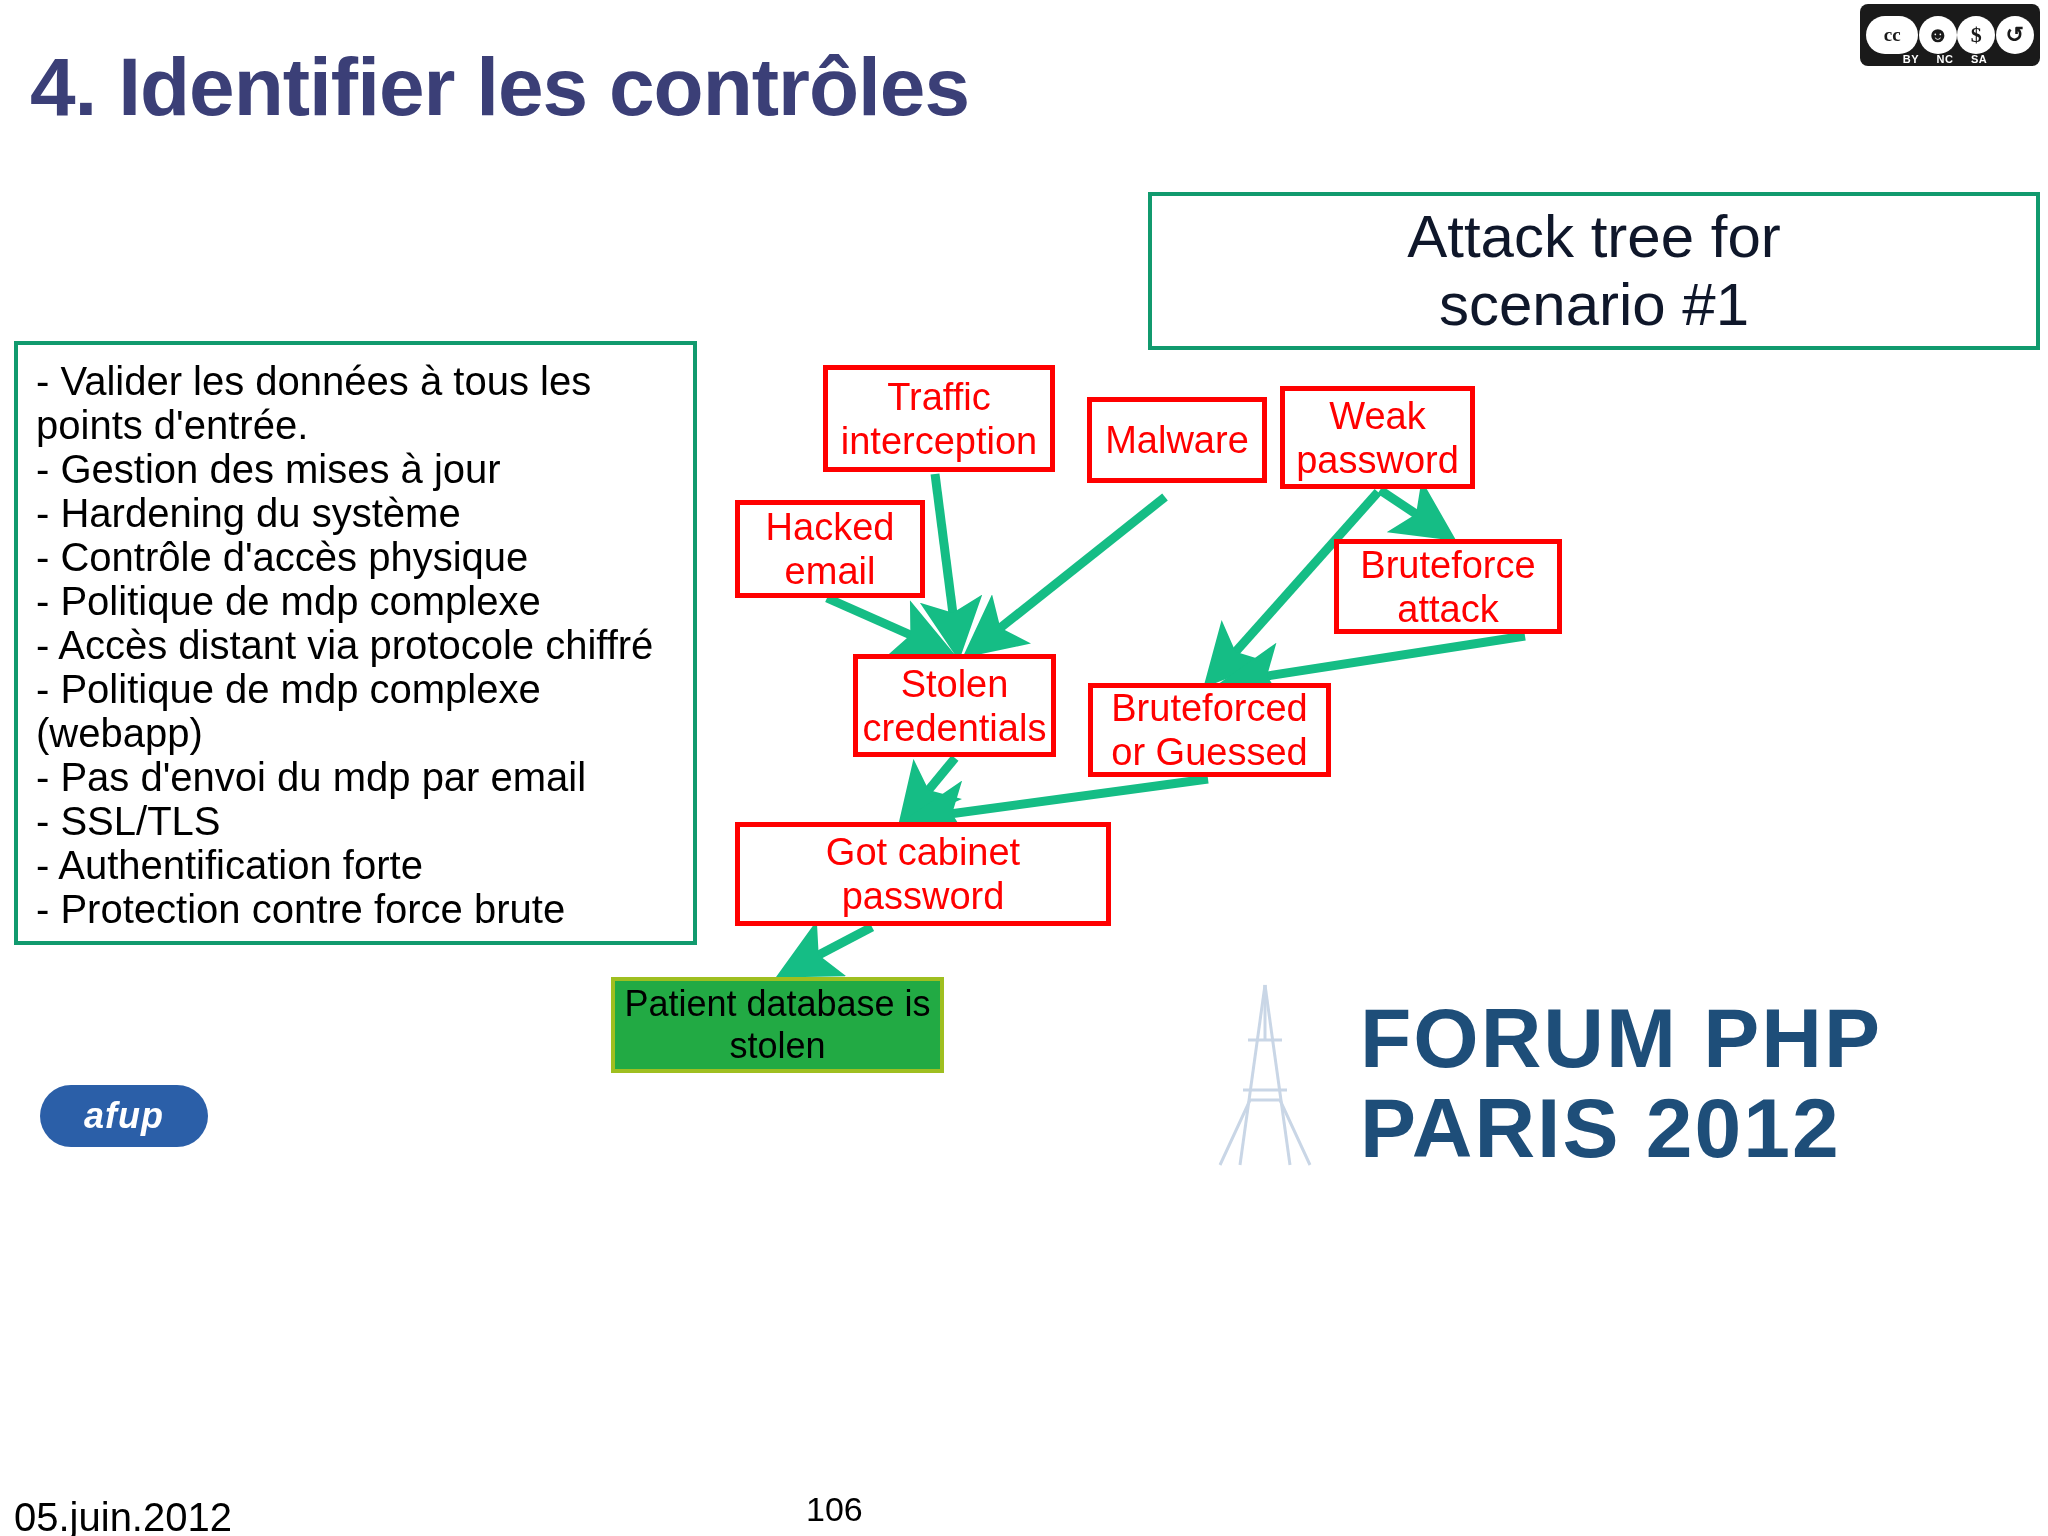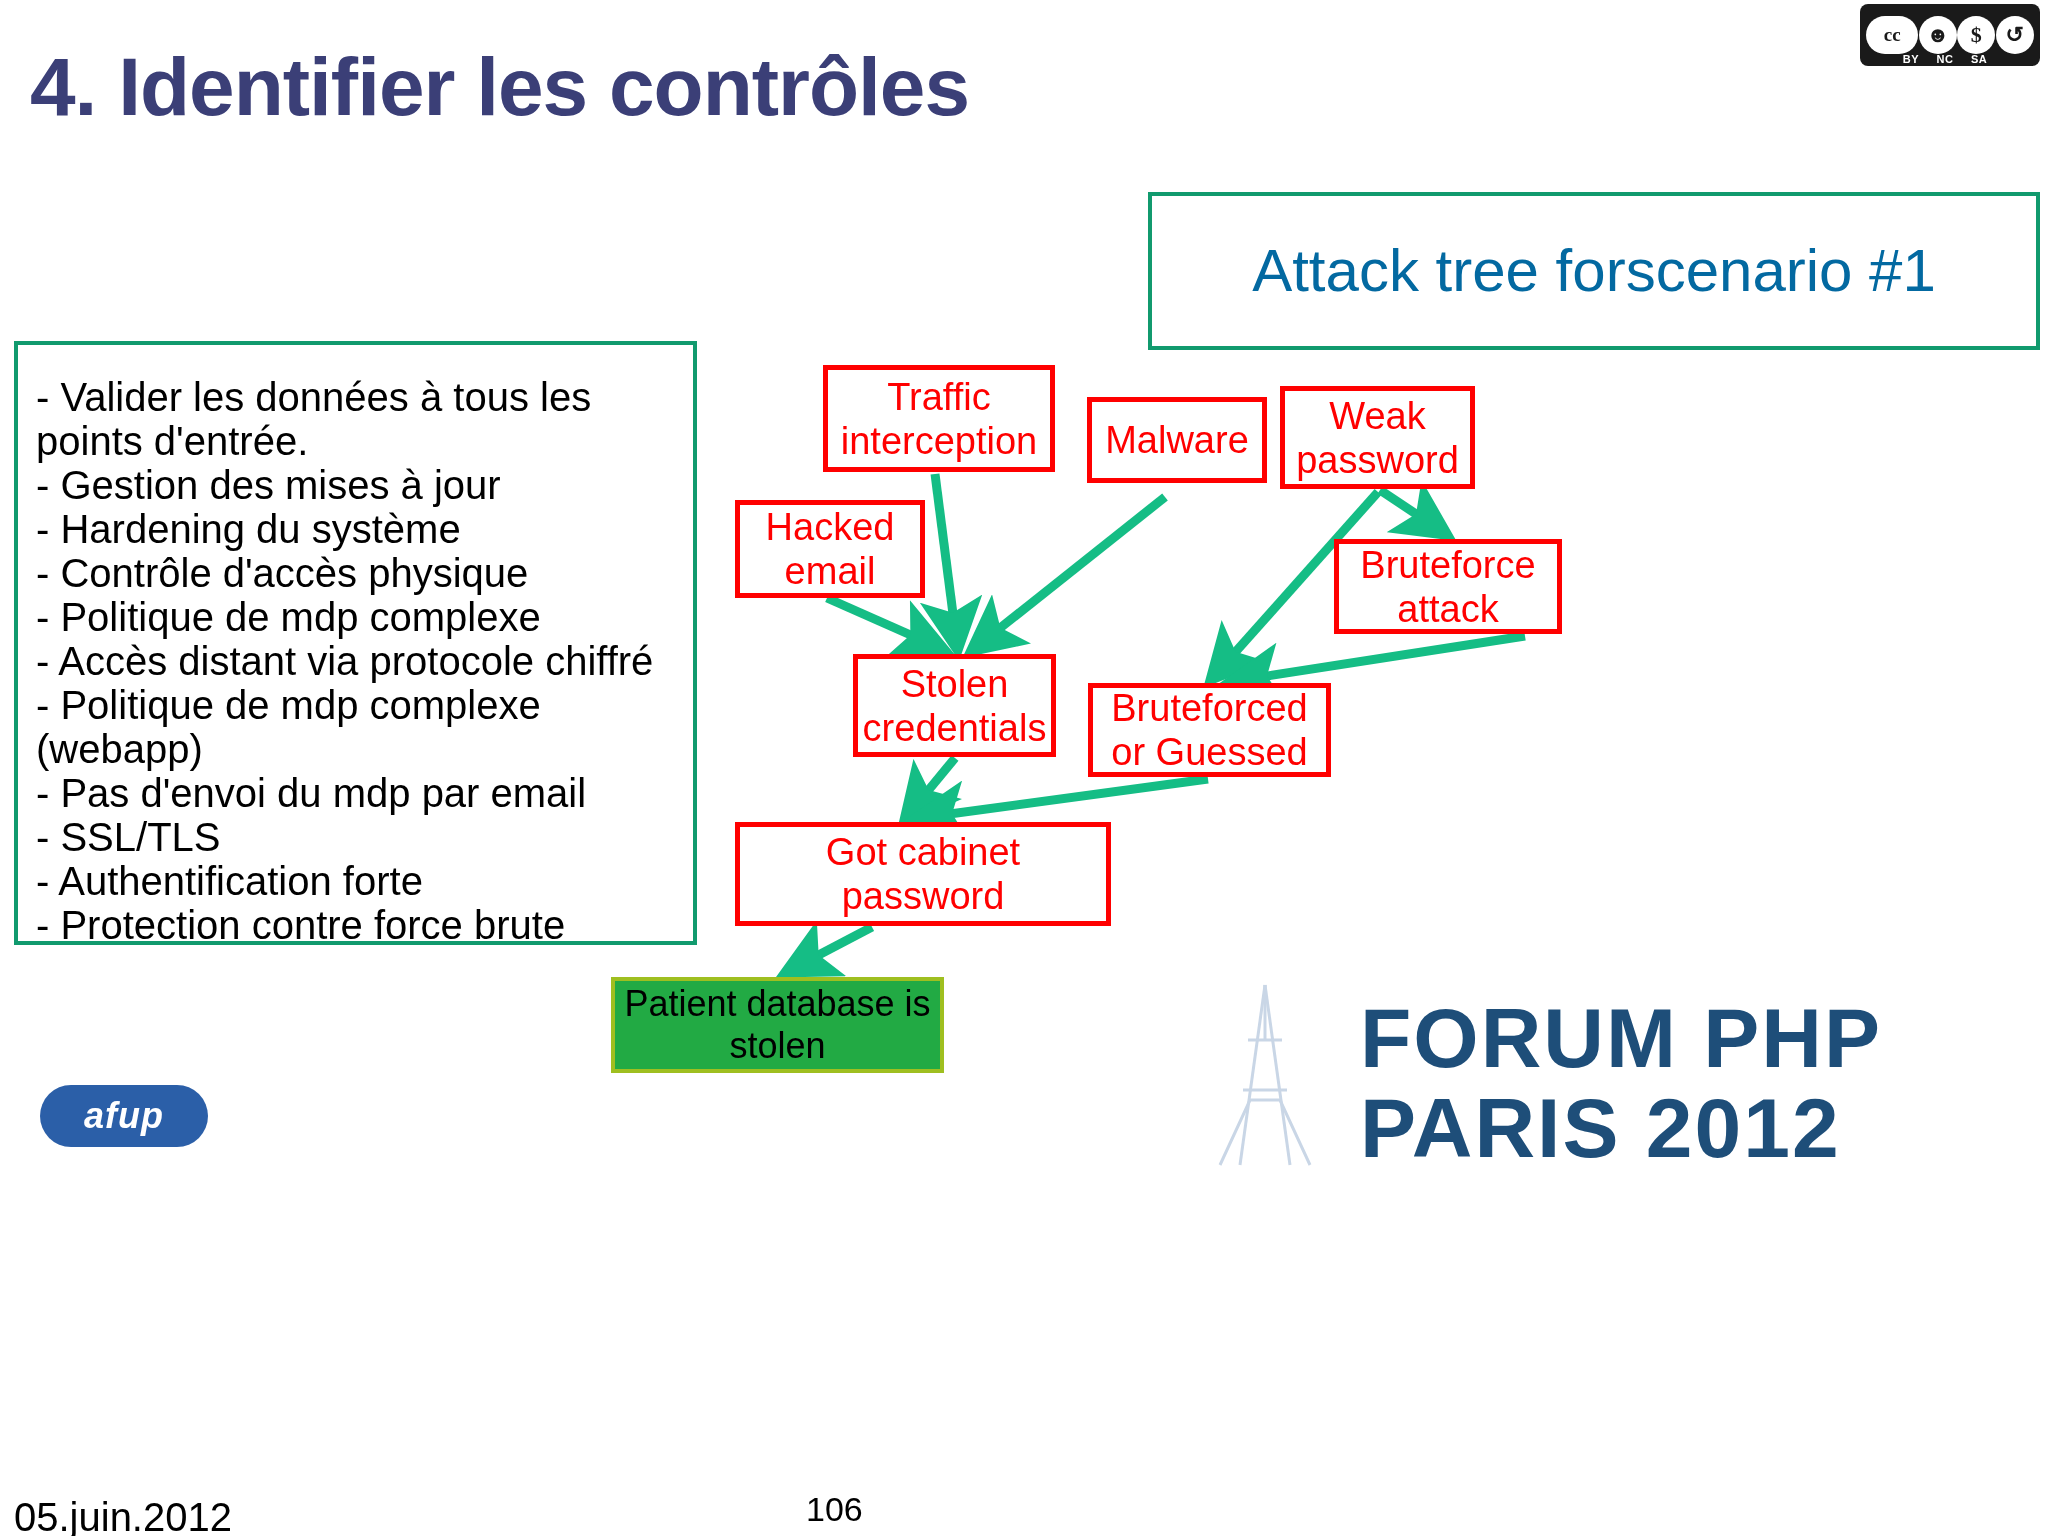--- a/index.html
+++ b/index.html
@@ -75,46 +75,46 @@
   
   #controls-box {
     position: absolute;
     left: 14px;
     top: 341px;
     width: 683px;
     height: 604px;
     border: 4px solid #119a6e;
     background: #ffffff;
     box-sizing: border-box;
-    padding: 30px 0 0 18px;
+    padding: 14px 0 0 18px;
   }
   .control-line {
     font-size: 40px;
     line-height: 44px;
     color: #000;
     white-space: nowrap;
   }
 
   
   #attack-tree-caption {
     position: absolute;
     left: 1148px;
     top: 192px;
     width: 892px;
     height: 158px;
     border: 4px solid #119a6e;
     box-sizing: border-box;
     background: #ffffff;
     display: flex;
-    flex-direction: row;
+    flex-direction: column;
     align-items: center;
     justify-content: center;
     font-size: 60px;
     line-height: 68px;
-    color: #0369a1;
+    color: #0f172a;
   }
 
   
   .node {
     position: absolute;
     box-sizing: border-box;
     display: flex;
     align-items: center;
     justify-content: center;
     text-align: center;

